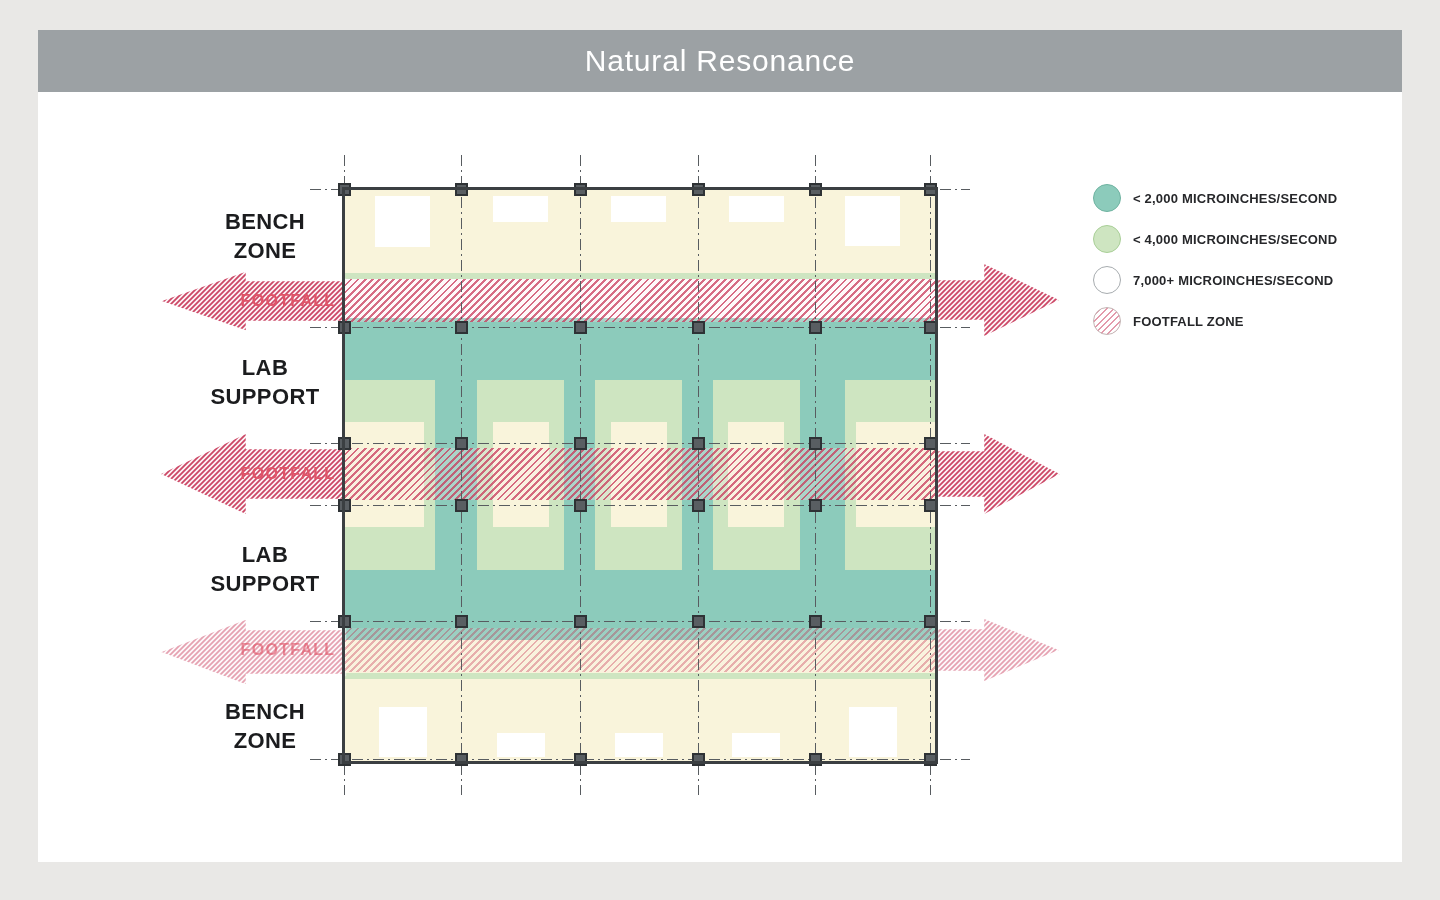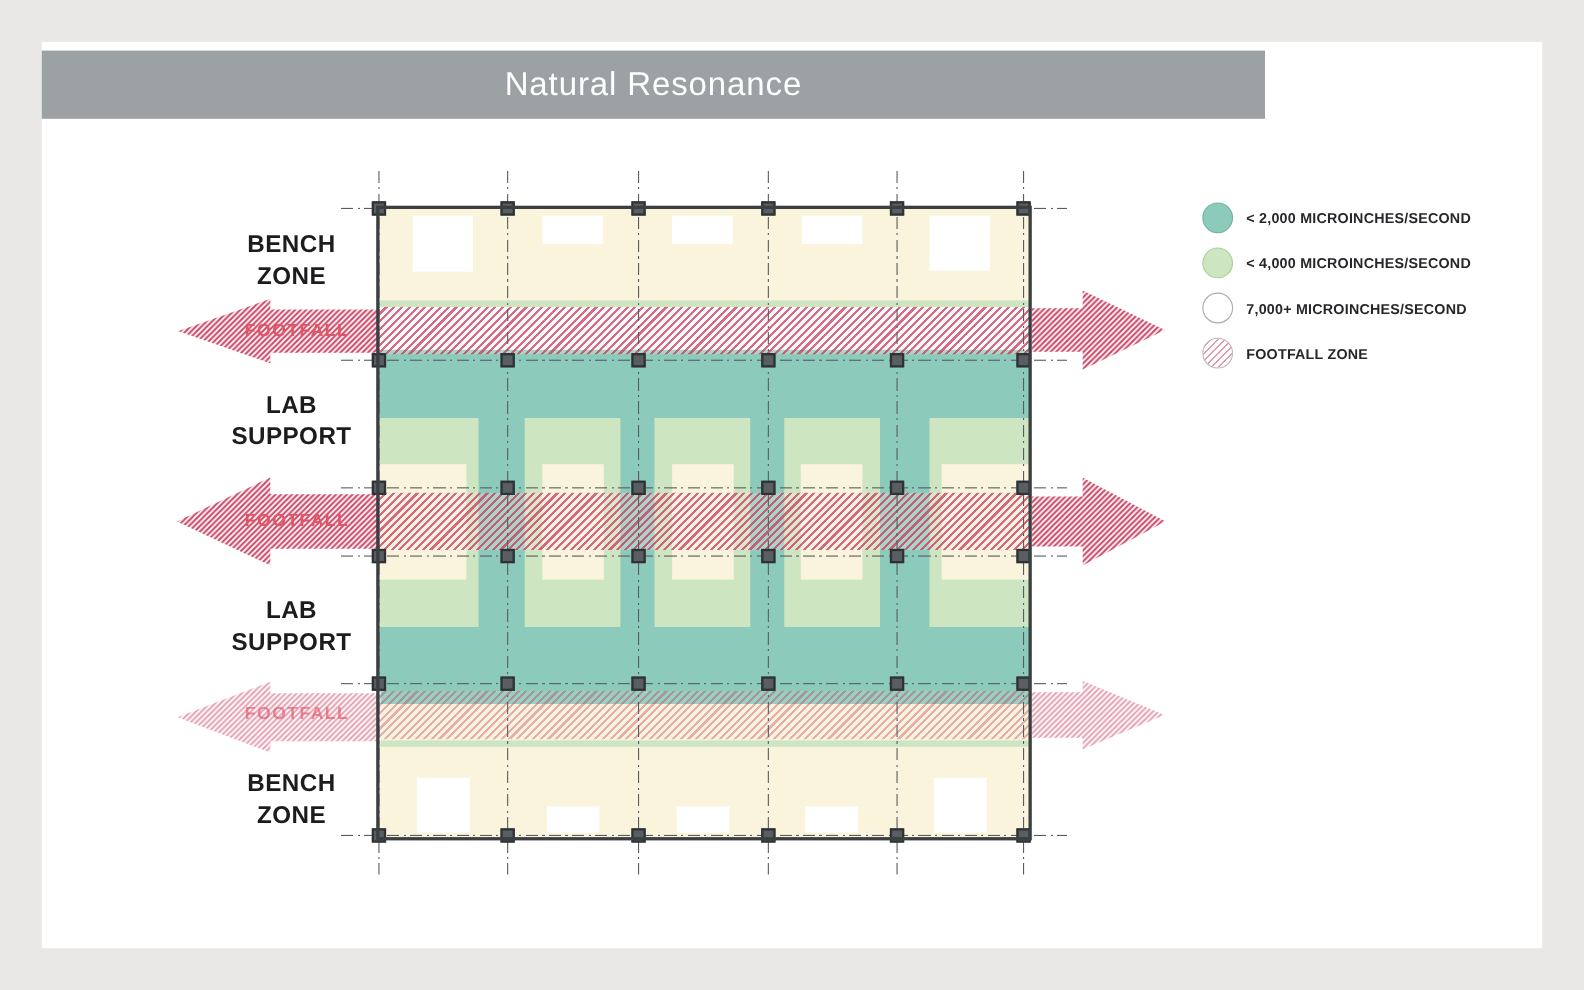--- a/index.html
+++ b/index.html
@@ -1,19 +1,19 @@
 <!DOCTYPE html>
 <html><head>
 <meta charset="utf-8">
 <style>
   html,body{margin:0;padding:0;}
   .page{position:relative;width:1440px;height:900px;background:#e9e8e6;overflow:hidden;
         font-family:"Liberation Sans","DejaVu Sans",sans-serif;}
   .canvas{position:absolute;left:38px;top:38px;width:1364px;height:824px;background:#ffffff;}
-  .titlebar{position:absolute;left:38px;top:46px;width:1112px;height:62px;background:#9ca1a4;
+  .titlebar{position:absolute;left:38px;top:30px;width:1364px;height:62px;background:#9ca1a4;
             display:flex;align-items:center;justify-content:center;}
   .title{color:#ffffff;font-size:30px;font-weight:400;letter-spacing:0.8px;}
 
   
   .zone-label{position:absolute;left:180px;width:170px;text-align:center;color:#1b1c1e;
               font-size:22px;font-weight:700;line-height:29px;letter-spacing:0.4px;}
 
   
   .building{position:absolute;left:343px;top:188px;width:594px;height:575px;background:#ffffff;}
   .building > div{position:absolute;}
@@ -33,22 +33,22 @@
   .gridline-h{position:absolute;left:-33px;width:660px;height:1px;z-index:4;
      background:repeating-linear-gradient(to right,#585c60 0 11px,transparent 11px 15px,#585c60 15px 17px,transparent 17px 21px);}
   .column-marker{position:absolute;width:13px;height:13px;background:#595e62;border:2px solid #2e3235;
      box-sizing:border-box;z-index:6;}
 
   .frame{position:absolute;left:342px;top:187px;width:596px;height:577px;border:3px solid #3b3f42;
          box-sizing:border-box;z-index:7;pointer-events:none;}
 
   .arrows{position:absolute;left:140px;top:240px;z-index:2;}
 
-  .footfall-text{position:absolute;left:218px;width:104px;text-align:center;color:#e05468;
-      font-size:16px;font-weight:700;letter-spacing:1.3px;z-index:10;}
+  .footfall-text{position:absolute;left:204px;width:104px;text-align:center;color:#e05468;
+      font-size:16px;font-weight:700;letter-spacing:1.3px;z-index:10;padding-left:32px;}
   .footfall-text.faded{opacity:0.65;}
 
   
   .legend{position:absolute;left:1093px;top:184px;display:flex;flex-direction:column;gap:13px;}
   .legend-item{display:flex;align-items:center;height:28px;}
   .swatch{width:28px;height:28px;border-radius:50%;box-sizing:border-box;margin-right:12px;flex:0 0 auto;}
   .swatch-teal{background:#8ccbbb;border:1.5px solid #6fb3a1;}
   .swatch-green{background:#cee5c1;border:1.5px solid #a9cf97;}
   .swatch-cream{background:#f9f4db;border:1.5px solid #dbd3a9;}
   .swatch-white{background:#ffffff;border:1.5px solid #a7acaf;}

